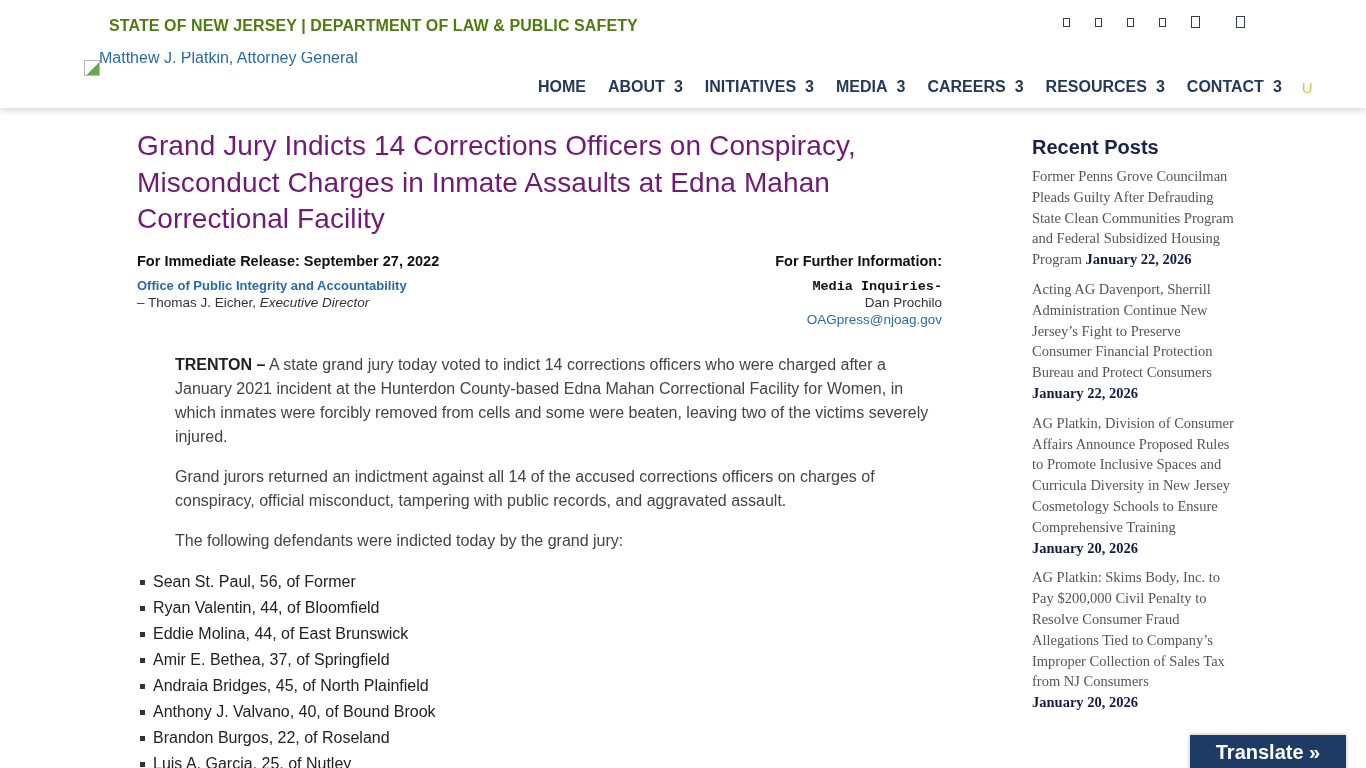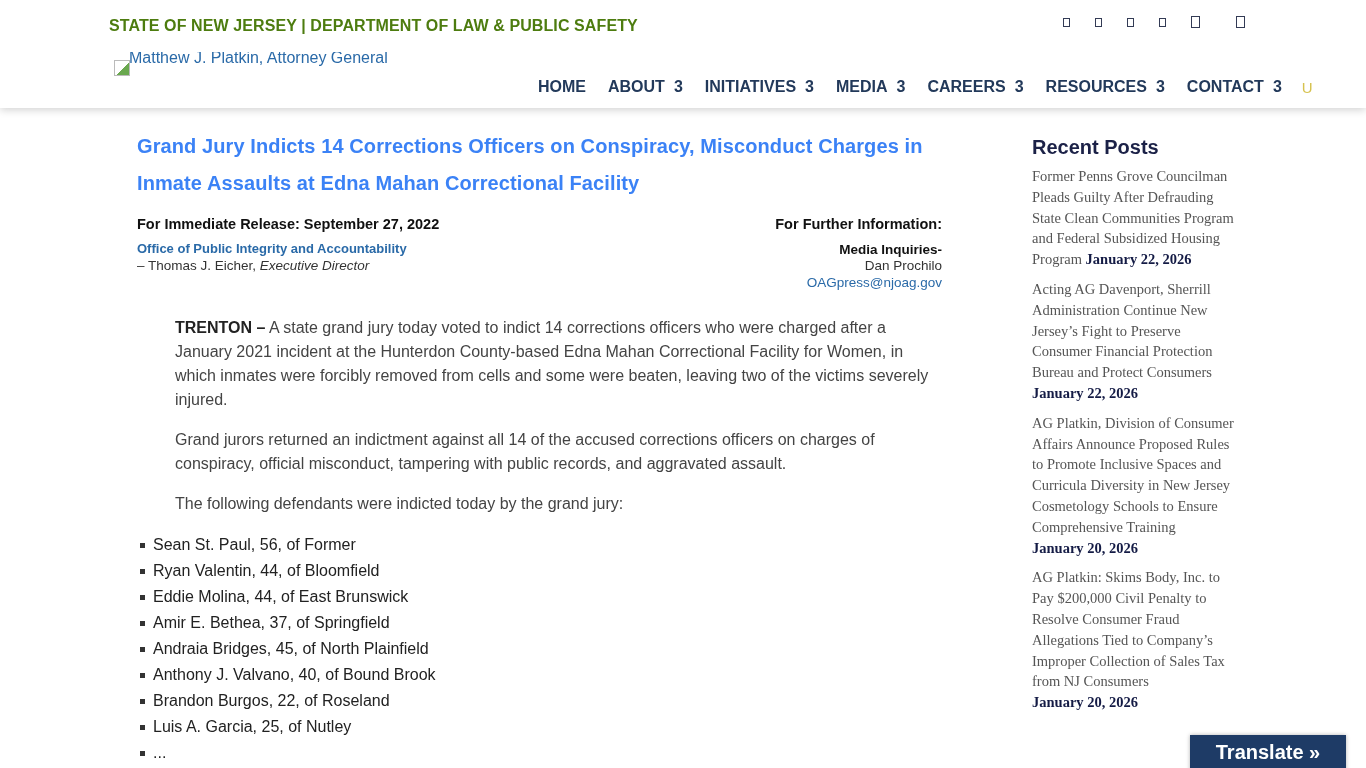--- a/index.html
+++ b/index.html
@@ -15,21 +15,21 @@
       position: absolute; left: 109px; top: 17px;
       font-size: 16px; font-weight: bold; color: #4d7c0f; letter-spacing: 0.1px;
     }
     .social-icons { position: absolute; top: 16px; left: 1063px; display: flex; align-items: center; }
     .social-icon {
       display: inline-block; width: 7px; height: 9px; border: 1px solid #333b55;
       margin-right: 25px;
     }
     .social-icon.big { width: 9px; height: 12px; margin-right: 36px; }
     .logo {
-      position: absolute; left: 114px; top: 52px; width: 280px; height: 24px;
+      position: absolute; left: 84px; top: 52px; width: 280px; height: 24px;
       overflow: hidden; display: flex; align-items: flex-start;
     }
     .logo-broken {
       width: 16px; height: 16px; margin-top: 8px; border: 1px solid #bbb; background: linear-gradient(135deg,#fff 55%, #6aa84f 56%);
       flex: 0 0 16px;
     }
     .logo-alt {
       font-size: 16px; color: #2a6aa8; margin-top: -3px; white-space: nowrap; margin-left: -1px;
     }
     .main-nav {
@@ -38,30 +38,30 @@
     .nav-item {
       font-size: 16px; font-weight: bold; color: #22395a; margin-right: 22px;
       display: flex; align-items: center; cursor: pointer; white-space: nowrap;
     }
     .nav-arrow { font-weight: bold; margin-left: 9px; color: #22395a; }
     .search-icon { color: #d6c24e; font-size: 15px; font-weight: normal; margin-left: -2px; }
 
     
     .article { position: absolute; left: 137px; top: 128px; width: 805px; }
     .article h1 {
-      font-size: 20px; line-height: 36.5px; font-weight: bold; color: #3b82f6; letter-spacing: 0.1px;
+      font-size: 28px; line-height: 36.5px; font-weight: normal; color: #701a75; letter-spacing: 0.1px;
     }
     .release-row { display: flex; justify-content: space-between; margin-top: 15px; }
     .release-left, .release-right { font-size: 14.5px; }
     .release-title { font-weight: bold; color: #111; font-size: 14.5px; }
     .office-link { color: #2a6aa8; font-weight: bold; font-size: 13px; margin-top: 9px; display: block; }
     .director { font-size: 13.5px; color: #333; margin-top: 2px; }
     .director em { font-style: italic; }
     .release-right { text-align: right; }
-    .media-label { font-weight: bold; color: #111; font-size: 13.5px; margin-top: 10px; }
+    .media-label { font-weight: bold; color: #111; font-size: 13.5px; margin-top: 10px; font-family: Liberation Mono, monospace; }
     .media-name { font-size: 13.5px; color: #333; margin-top: 1px; }
     .media-email { font-size: 13.5px; color: #2a6aa8; margin-top: 2px; display: block; }
 
     .body-text { margin-top: 26px; font-size: 16px; line-height: 24px; color: #444; }
     .body-text p { margin-bottom: 16px; margin-left: 38px; }
     .body-text b { color: #222; }
     .defendants { list-style: none; margin-top: 16px; }
     .defendants li {
       font-size: 16px; color: #222; line-height: 26px; padding-left: 16px; position: relative;
     }

